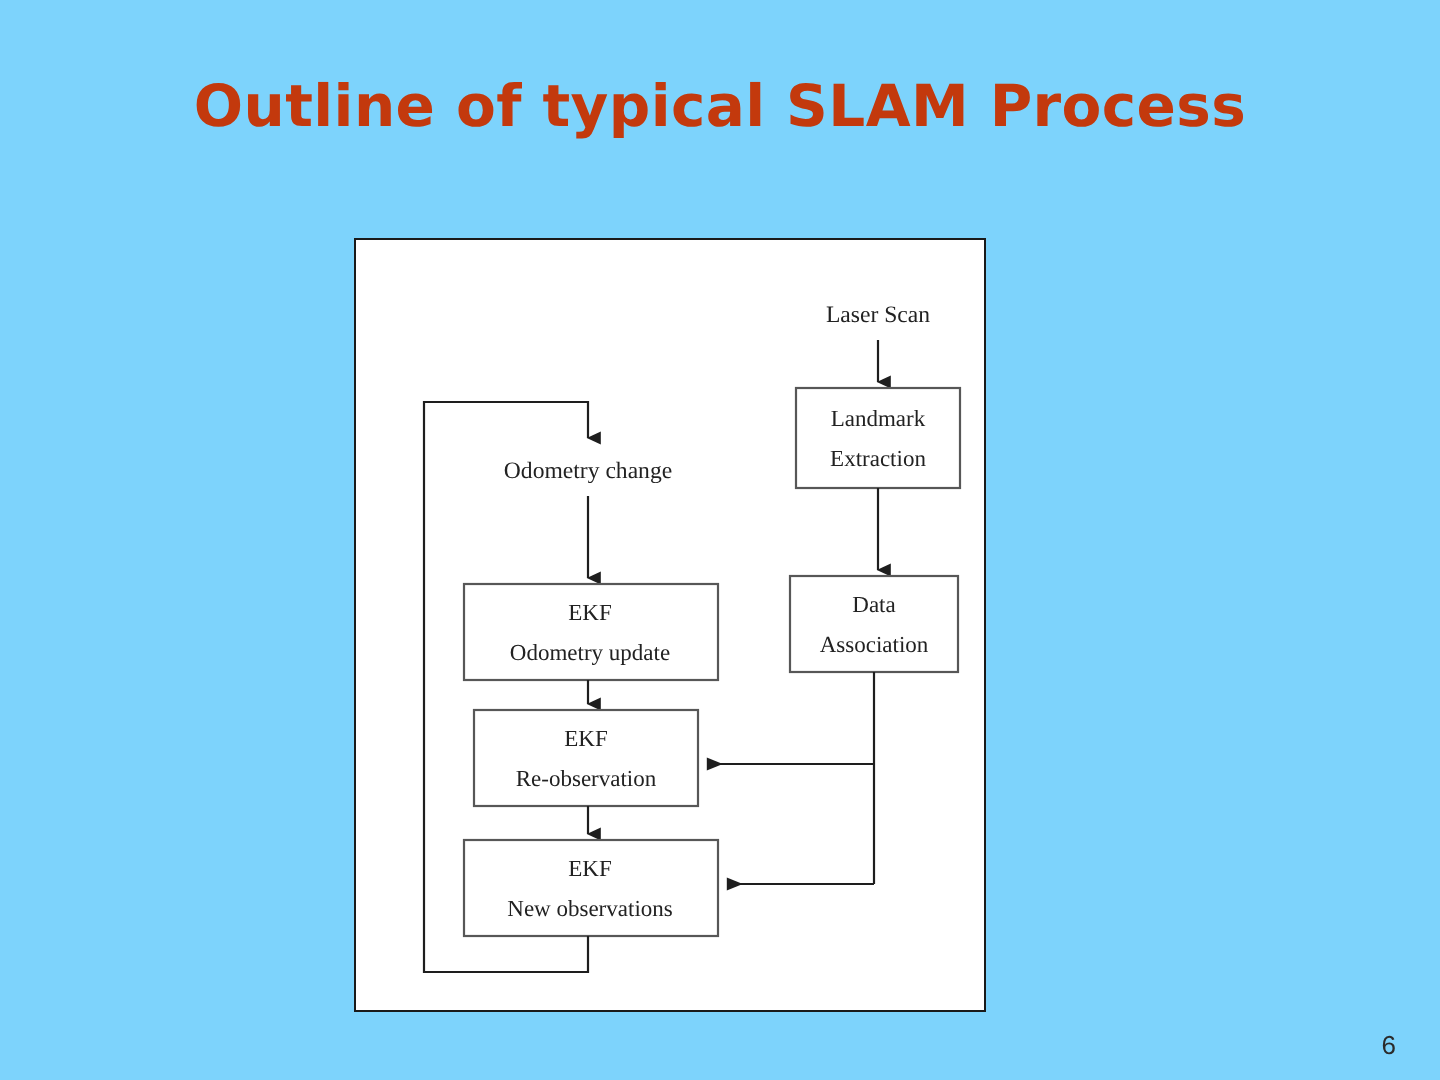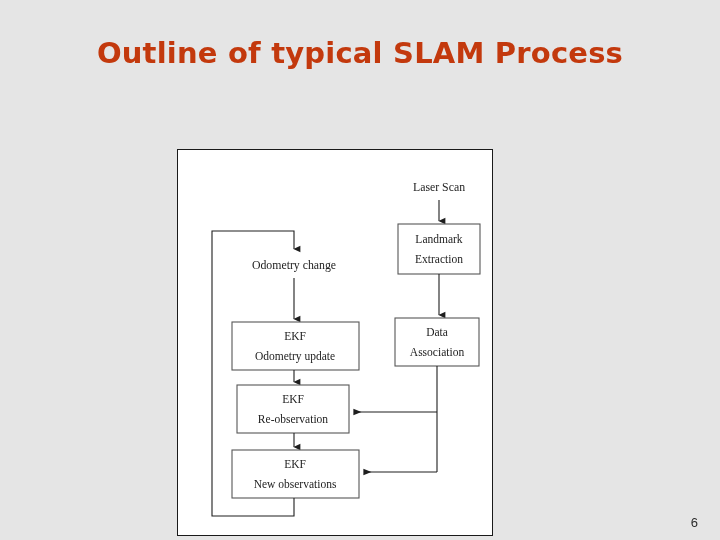--- a/index.html
+++ b/index.html
@@ -12,21 +12,21 @@
     background: #ffffff;
     font-family: "Liberation Sans", sans-serif;
     overflow: hidden;
     position: relative;
   }
   #slide {
     position: absolute;
     left: 0; top: 0;
     width: 720px;
     height: 540px;
-    background: #e5e5e5;
+    background: #7dd3fc;
   }
   #slide-title {
     position: absolute;
     left: 0;
     top: 36px;
     width: 720px;
     text-align: center;
     font-family: "DejaVu Sans", sans-serif;
     font-weight: bold;
     font-size: 29px;
@@ -36,21 +36,20 @@
   }
   #figure {
     position: absolute;
     left: 177px;
     top: 119px;
     width: 316px;
     height: 387px;
     border: 1px solid #1a1a1a;
     background: #ffffff;
     box-sizing: border-box;
-    margin-top: 30px;
   }
   #figure svg {
     position: absolute;
     left: 0;
     top: 0;
     display: block;
   }
   .dnode {
     font-family: "Liberation Serif", "DejaVu Serif", serif;
     font-size: 11.5px;

